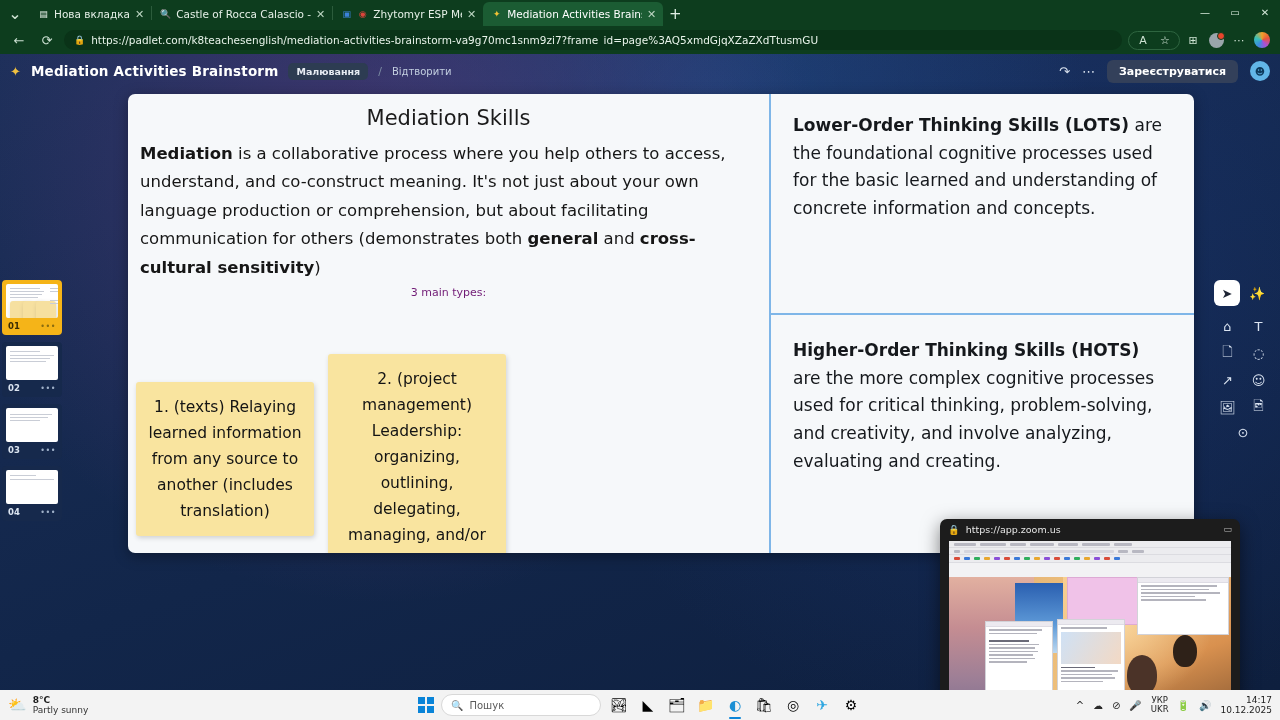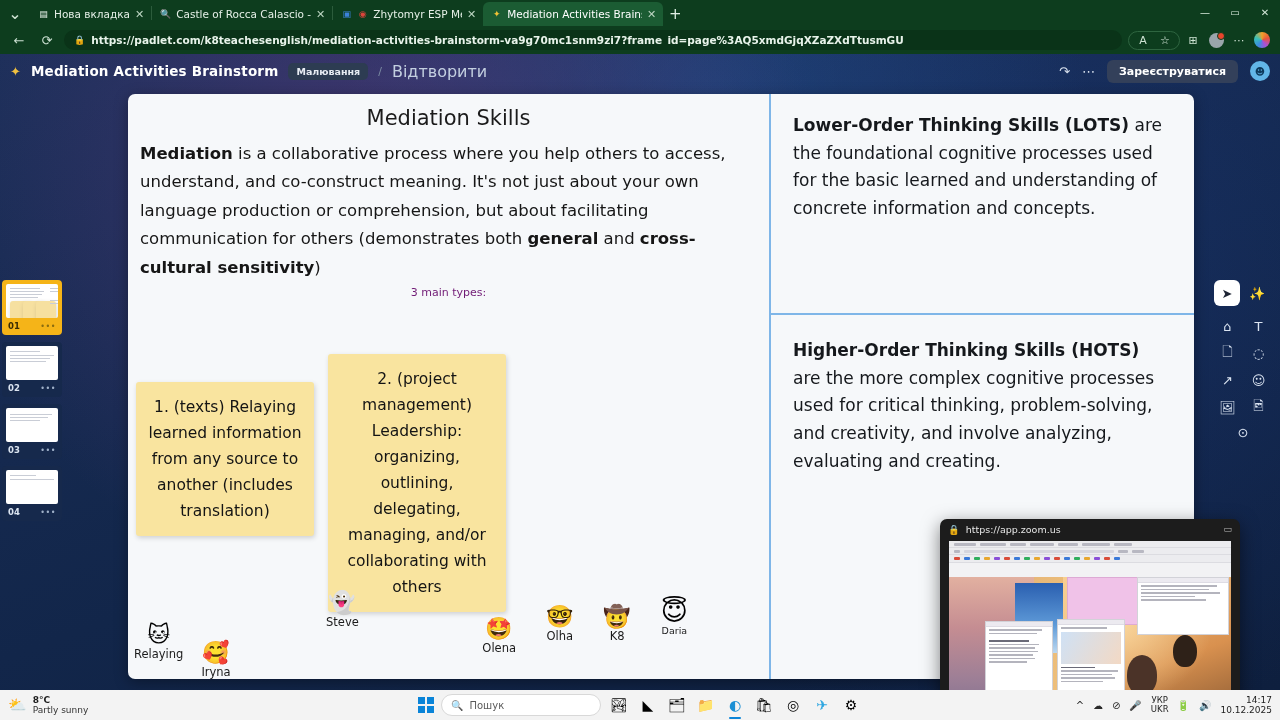--- a/index.html
+++ b/index.html
@@ -40,21 +40,21 @@
     position: absolute; left: 0; top: 26px; width: 1280px; height: 28px;
     background: #0d3d1e; display: flex; align-items: center; gap: 6px; padding: 0 8px;
   }
   .navbtn { width: 22px; height: 22px; display: flex; align-items: center; justify-content: center; color: #c9ded0; font-size: 13px; }
   .urlbox {
     flex: 1 1 auto; height: 20px; background: #0a3318; border-radius: 11px;
     display: flex; align-items: center; gap: 6px; padding: 0 10px;
     color: #e8f3ea; font-size: 10.5px; overflow: hidden;
   }
   .urlbox .lock { font-size: 9px; color: #bdd7c4; }
-  .urltext { white-space: nowrap; overflow: hidden; font-weight: bold; }
+  .urltext { white-space: nowrap; overflow: hidden; }
   .omni-right { display: flex; align-items: center; gap: 3px; }
   .omni-right .oi { width: 20px; height: 20px; display: flex; align-items: center; justify-content: center; color: #cfe3d4; font-size: 11px; }
   .pill { display:flex; align-items:center; gap:2px; border:1px solid #2e6540; border-radius:11px; padding:0 4px; height:19px;}
   .profile-dot { width: 15px; height: 15px; border-radius: 50%; background: #9aa5ab; position: relative; }
   .profile-dot::after { content:''; position:absolute; right:-1px; top:-1px; width:6px;height:6px;border-radius:50%;background:#e8452c;border:1px solid #0d3d1e;}
   .copilot { width: 16px; height: 16px; border-radius: 50%;
     background: conic-gradient(#f0a02a, #e8553c, #a94fd8, #3b8ee0, #39c2b6, #f0a02a); }
 
   
   .app {
@@ -69,21 +69,21 @@
   }
   .padlet-header {
     position: absolute; left: 0; top: 0; width: 1280px; height: 34px;
     display: flex; align-items: center; padding: 0 10px; gap: 10px;
   }
   .pl-logo { font-size: 13px; color: #f0c040; }
   .pl-title { color: #ffffff; font-size: 13.5px; font-weight: bold; letter-spacing: .2px; }
   .pl-chip { background: #2d3c52; color: #e7ecf3; font-size: 9.5px; font-weight: bold;
     padding: 3px 8px; border-radius: 5px; }
   .pl-sep { color: #7e8ea5; font-size: 11px; }
-  .pl-link { color: #c3cfe0; font-size: 16px; }
+  .pl-link { color: #c3cfe0; font-size: 10px; }
   .ph-right { margin-left: auto; display: flex; align-items: center; gap: 12px; }
   .ph-icon { color: #d6dfec; font-size: 13px; }
   .pl-signup { background: #33405a; color: #ffffff; font-size: 11px; font-weight: bold;
     padding: 5px 12px; border-radius: 6px; }
   .pl-avatar { width: 20px; height: 20px; border-radius: 50%; background: #62b6e8;
     display: flex; align-items: center; justify-content: center; font-size: 10px; color: #0d3a5c; }
 
   
   .slides { position: absolute; left: 2px; top: 226px; width: 62px; }
   .slide {
@@ -97,21 +97,21 @@
   .slide .thumb .sticky { position: absolute; background: #f6e0a0; }
   .slide .meta { display: flex; align-items: center; justify-content: space-between;
     padding: 1px 4px 2px; }
   .slide .num { font-size: 8.5px; font-weight: bold; color: #dbe4f0; }
   .slide.active .num { color: #3a2c04; }
   .slide .dots { font-size: 8px; color: #9fb0c8; letter-spacing: .5px; }
   .slide.active .dots { color: #8a6c10; }
 
   
   .board {
-    position: absolute; left: 128px; top: 40px; width: 1066px; height: 585px;
+    position: absolute; left: 128px; top: 40px; width: 1066px; height: 459px;
     background: #f6f8fa; border-radius: 7px; overflow: hidden;
     box-shadow: 0 3px 14px rgba(0,0,0,.35);
     font-family: "DejaVu Sans", "Liberation Sans", sans-serif;
   }
   .vdivider { position: absolute; left: 641px; top: 0; width: 2px; height: 585px; background: #7fb6e8; }
   .hdivider { position: absolute; left: 641px; top: 219px; width: 425px; height: 2px; background: #7fb6e8; }
 
   .left-pane { position: absolute; left: 0; top: 0; width: 641px; height: 585px; }
   .board-title {
     text-align: center; font-size: 21px; color: #1b1b1b; margin-top: 12px;

